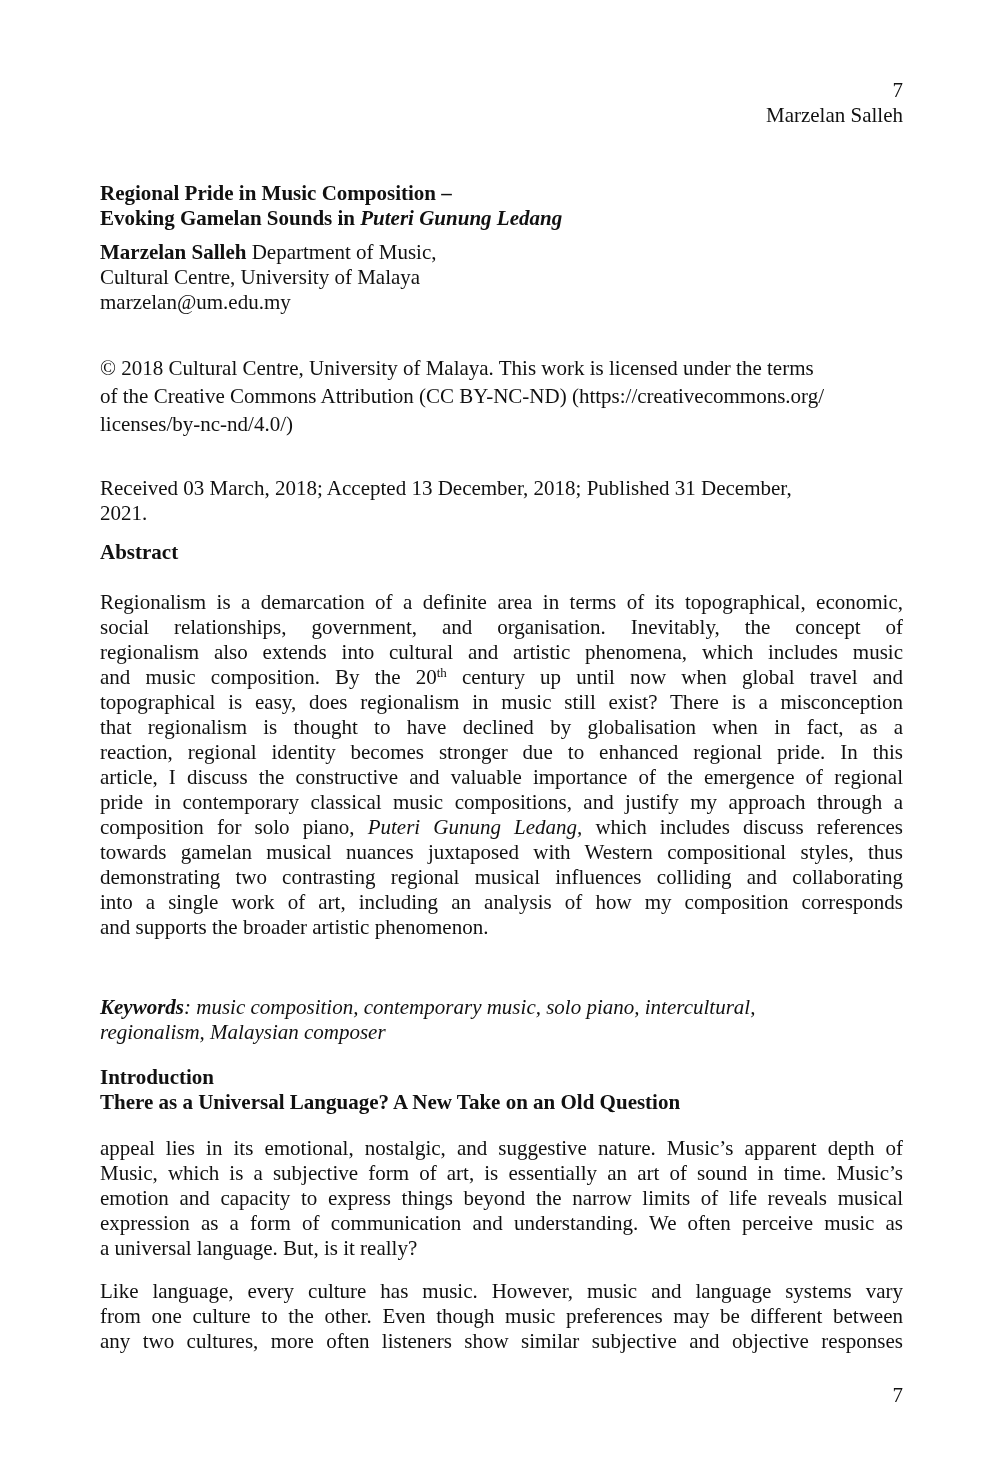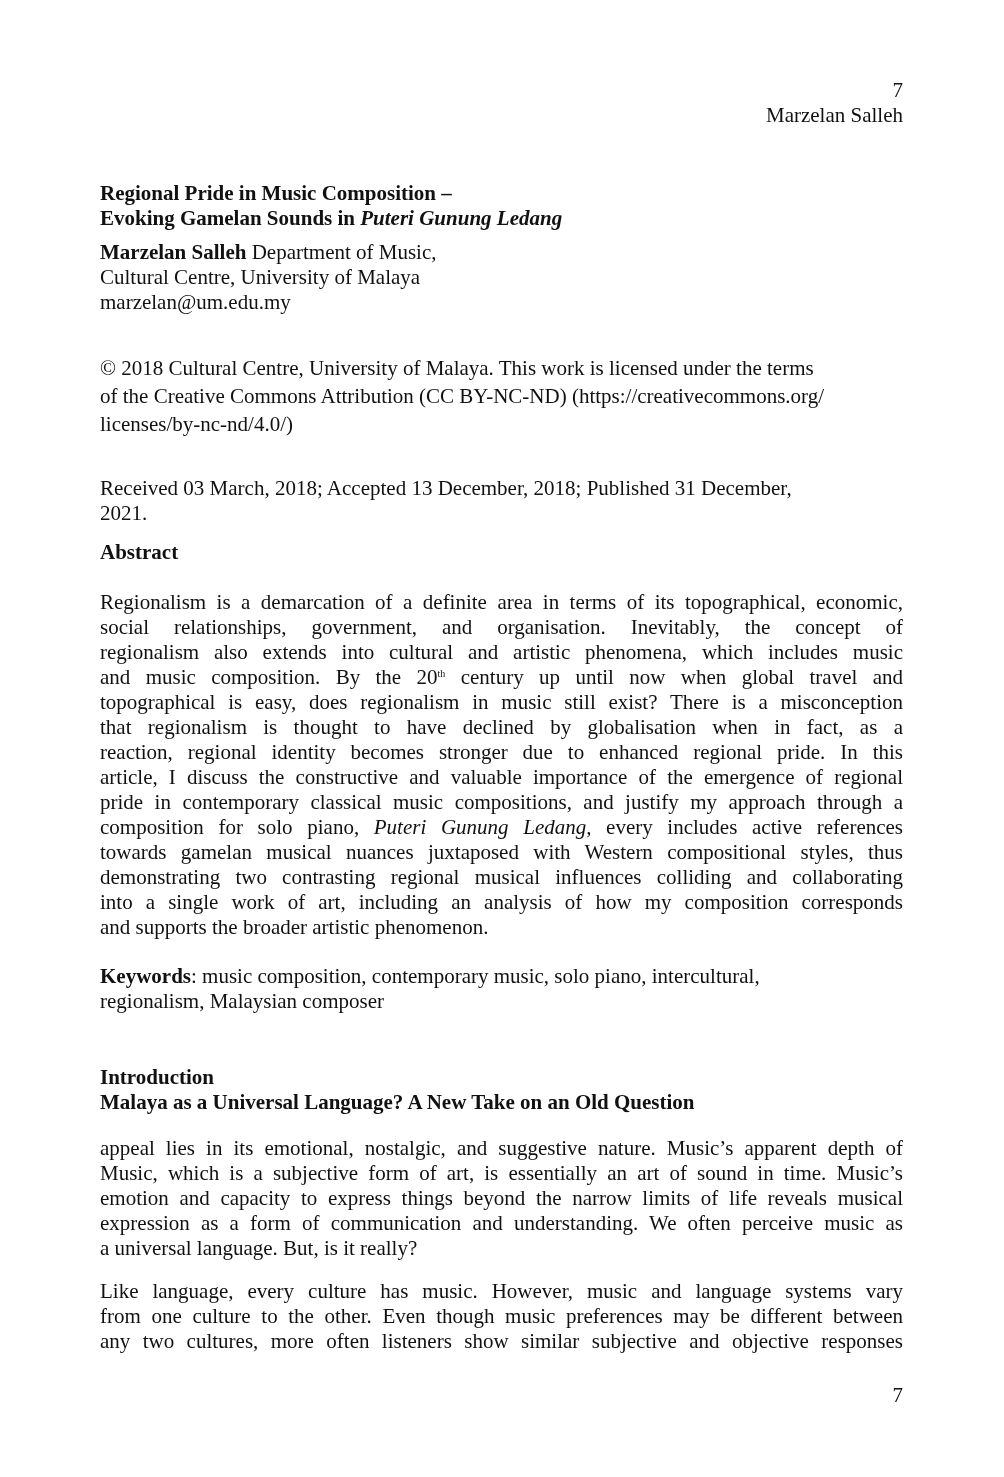--- a/index.html
+++ b/index.html
@@ -41,21 +41,21 @@
       display: block;
       text-align: justify;
       text-align-last: justify;
       white-space: normal;
     }
     .lastline {
       display: block;
       text-align: left;
       white-space: nowrap;
     }
-    sup.th { font-size: 10px; vertical-align: 7px; line-height: 0; }
+    sup.th { font-size: 13px; vertical-align: 7px; line-height: 0; }
     .footer-page {
       position: absolute;
       right: 101px;
       top: 1383px;
       font-size: 21px;
       line-height: 25px;
     }
   </style>
 </head>
 <body>
@@ -94,35 +94,35 @@
   <div class="text" style="top:590px;">
     <span class="jline">Regionalism is a demarcation of a definite area in terms of its topographical, economic,</span>
     <span class="jline">social relationships, government, and organisation. Inevitably, the concept of</span>
     <span class="jline">regionalism also extends into cultural and artistic phenomena, which includes music</span>
     <span class="jline"><span>and music composition. By the 20</span><sup class="th">th</sup><span> century up until now when global travel and</span></span>
     <span class="jline">topographical is easy, does regionalism in music still exist? There is a misconception</span>
     <span class="jline">that regionalism is thought to have declined by globalisation when in fact, as a</span>
     <span class="jline">reaction, regional identity becomes stronger due to enhanced regional pride. In this</span>
     <span class="jline">article, I discuss the constructive and valuable importance of the emergence of regional</span>
     <span class="jline">pride in contemporary classical music compositions, and justify my approach through a</span>
-    <span class="jline"><span>composition for solo piano, </span><i>Puteri Gunung Ledang,</i><span> every includes active references</span></span>
+    <span class="jline"><span>composition for solo piano, </span><i>Puteri Gunung Ledang,</i><span> which includes discuss references</span></span>
     <span class="jline">towards gamelan musical nuances juxtaposed with Western compositional styles, thus</span>
     <span class="jline">demonstrating two contrasting regional musical influences colliding and collaborating</span>
     <span class="jline">into a single work of art, including an analysis of how my composition corresponds</span>
     <span class="lastline">and supports the broader artistic phenomenon.</span>
   </div>
 
-  <div class="text" style="top:964px;">
+  <div class="text" style="top:995px;font-style:italic;">
     <span class="line"><b>Keywords</b><span>:  music composition, contemporary music, solo piano, intercultural,</span></span>
     <span class="line">regionalism, Malaysian composer</span>
   </div>
 
   <div class="text bold" style="top:1065px;">
     <span class="line">Introduction</span>
-    <span class="line">Malaya as a Universal Language? A New Take on an Old Question</span>
+    <span class="line">There as a Universal Language? A New Take on an Old Question</span>
   </div>
 
   <div class="text" style="top:1136px;">
     <span class="jline">appeal lies in its emotional, nostalgic, and suggestive nature. Music’s apparent depth of</span>
     <span class="jline">Music, which is a subjective form of art, is essentially an art of sound in time. Music’s</span>
     <span class="jline">emotion and capacity to express things beyond the narrow limits of life reveals musical</span>
     <span class="jline">expression as a form of communication and understanding. We often perceive music as</span>
     <span class="lastline">a universal language. But, is it really?</span>
   </div>
 

